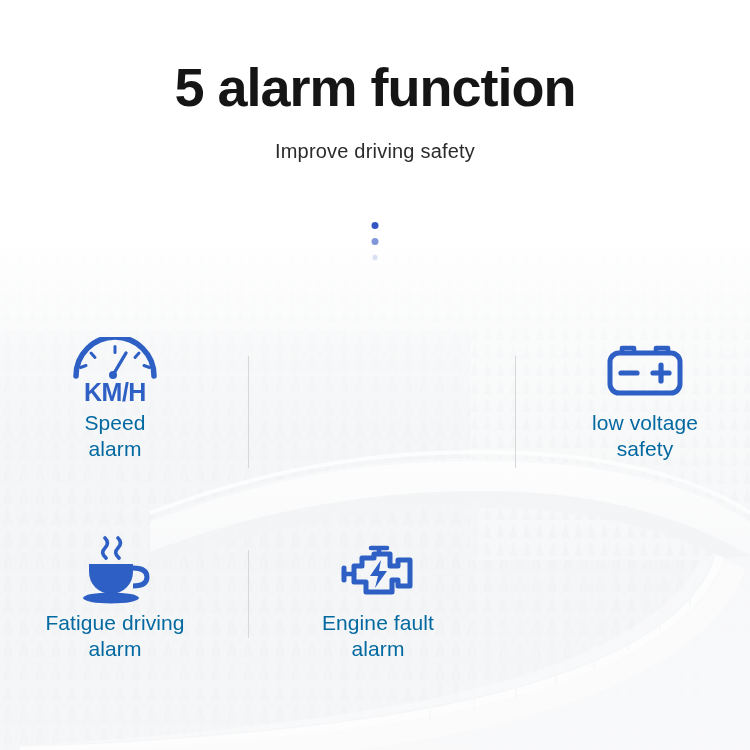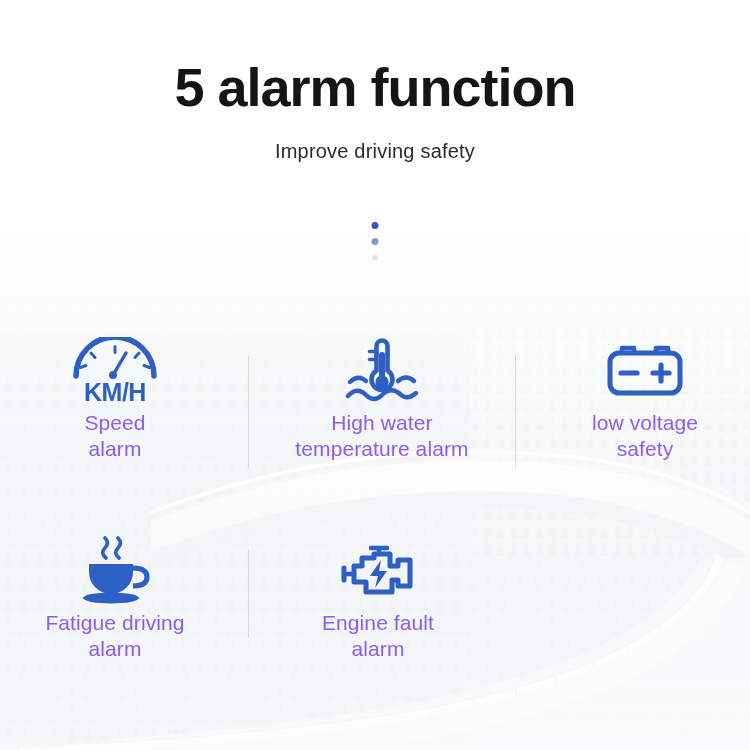--- a/index.html
+++ b/index.html
@@ -71,21 +71,21 @@
   .frow{position:relative;width:750px;}
   .cell{position:absolute;text-align:center;}
   .icon-wrap{
     height:66px;
     display:flex;align-items:center;justify-content:center;
   }
   .cell-label{
     margin-top:6px;
     font-size:21px;
     line-height:1.22;
-    color:#8b5cf6;
+    color:#0369a1;
     white-space:pre-line;
     font-weight:400;
     letter-spacing:0.1px;
   }
 
   .divider{
     position:absolute;
     width:1px;
     background:#d8d8d8;
   }
@@ -201,39 +201,20 @@
               <line x1="44" y1="38" x2="57" y2="16" stroke="#2d5fc4" stroke-width="3.4" stroke-linecap="round"></line>
               <circle cx="44" cy="38" r="4" fill="#2d5fc4"></circle>
             </svg>
             <div class="kmh">KM/H</div>
           </div>
         </div>
         <div class="cell-label">Speed
 alarm</div>
       </div>
 
-      <div class="cell" style="left:262px;top:0;width:240px;">
-        <div class="icon-wrap">
-          <svg width="92" height="68" viewBox="0 0 92 68">
-
-            <path d="M40.5 9 a5.5 5.5 0 0 1 11 0 v24.5 a10.5 10.5 0 1 1 -11 0 Z" fill="none" stroke="#2d5fc4" stroke-width="4.6"></path>
-
-            <path d="M46 18 v22.5" stroke="#2d5fc4" stroke-width="6" stroke-linecap="round"></path>
-            <circle cx="46" cy="45" r="6.6" fill="#2d5fc4"></circle>
-
-            <line x1="33.5" y1="14.5" x2="40" y2="14.5" stroke="#2d5fc4" stroke-width="3.4" stroke-linecap="round"></line>
-            <line x1="33.5" y1="22.5" x2="40" y2="22.5" stroke="#2d5fc4" stroke-width="3.4" stroke-linecap="round"></line>
-
-            <path d="M14 45 q8 -8 16 -1 M62 44 q8 -7 16 0" fill="none" stroke="#2d5fc4" stroke-width="4.4" stroke-linecap="round"></path>
-            <path d="M12 59 q9 -10 18 -1 q8 8 16 0 q9 -9 18 -1 q7 7 16 -1" fill="none" stroke="#2d5fc4" stroke-width="4.4" stroke-linecap="round"></path>
-          </svg>
-        </div>
-        <div class="cell-label">High water
-temperature alarm</div>
-      </div>
 
       <div class="cell" style="left:545px;top:0;width:200px;">
         <div class="icon-wrap">
           <svg width="86" height="62" viewBox="0 0 86 62">
 
             <path d="M20 13 v-5 h12 v5 M54 13 v-5 h12 v5" fill="none" stroke="#2d5fc4" stroke-width="4.6" stroke-linejoin="round"></path>
 
             <rect x="8" y="13" width="70" height="40" rx="9" ry="9" fill="none" stroke="#2d5fc4" stroke-width="5"></rect>
 
             <line x1="19" y1="33" x2="35" y2="33" stroke="#2d5fc4" stroke-width="5.2" stroke-linecap="round"></line>

